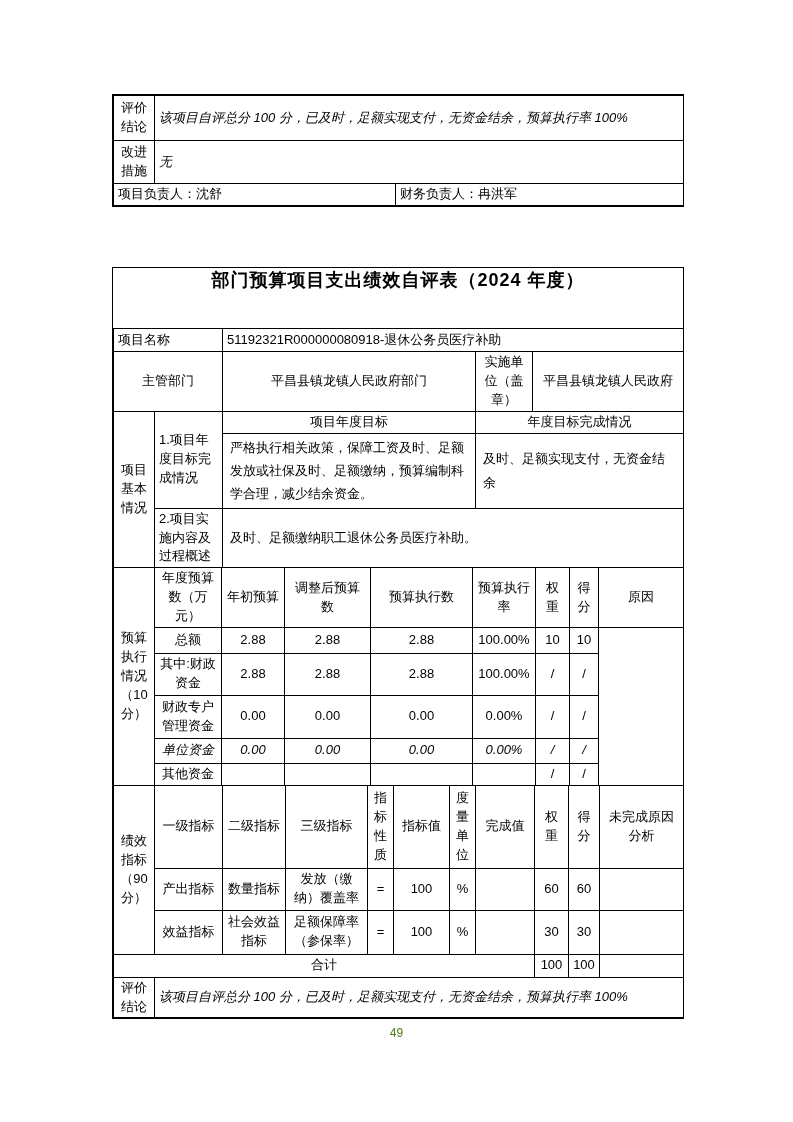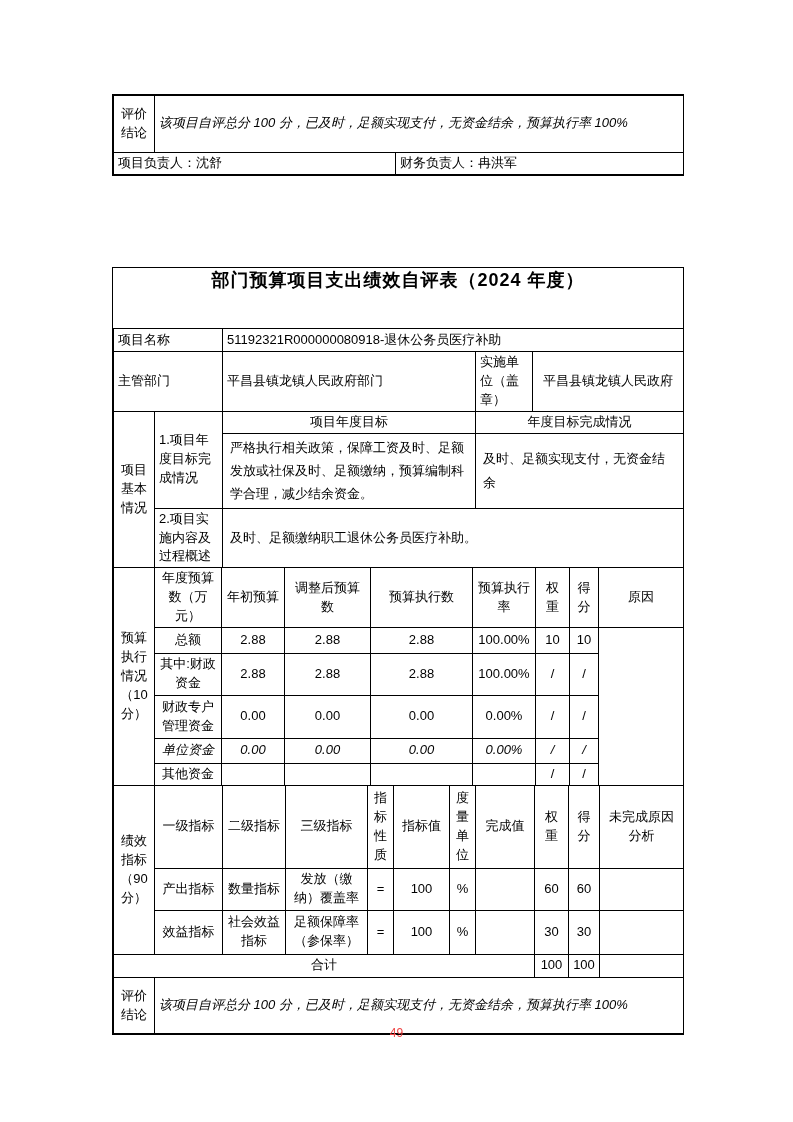--- a/index.html
+++ b/index.html
@@ -5,49 +5,54 @@
   html,body{margin:0;padding:0;background:#fff;}
   body{width:793px;height:1122px;font-family:"Liberation Sans","DejaVu Sans",sans-serif;color:#000;}
   .page{position:relative;width:793px;height:1122px;background:#fff;overflow:hidden;}
   .tbl-wrap{position:absolute;left:112px;width:570px;border:1.5px solid #000;box-sizing:content-box;}
   .tbl-wrap table{width:570px;border-collapse:collapse;table-layout:fixed;}
   .tbl-wrap table + table{margin-top:-1px;}
   td{border:1px solid #000;font-size:13px;line-height:1.45;padding:1px 4px;box-sizing:border-box;
      overflow:hidden;word-break:break-all;vertical-align:middle;}
   .c{text-align:center;}
   .l{text-align:left;}
-  .vlabel{white-space:pre-line;text-align:center;padding:9px 2px;}
+  .vlabel{white-space:pre-line;text-align:center;padding:1px 2px;}
   .hand{font-style:italic;font-family:Liberation Sans, sans-serif;font-size:13px;}
   .title-row{border-bottom:0;height:60px;display:flex;align-items:flex-start;justify-content:center;}
   .title-row span{font-size:18px;font-weight:bold;letter-spacing:1px;}
   .para{line-height:1.8;padding:2px 7px;}
   
   .h20 td{height:20px;border-radius:9px;} .h22 td{height:22px;} .h23 td{height:23px;} .h25 td{height:25px;font-style:italic;}
   .h26 td{height:26px;} .h33 td{height:33px;} .h42 td{height:42px;} .h43 td{height:43px;}
-  .h44 td{height:44px;} .h45 td{height:45px;} .h48 td{height:48px;} .h56 td{height:56px;}
+  .h44 td{height:44px;} .h45 td{height:45px;} .h48 td{height:48px;} .h56 td{height:56px;text-align:center;}
   .h57 td{height:57px;} .h70 td{height:70px;} .h83 td{height:83px;}
   .pagenum{position:absolute;top:1026px;left:0;width:100%;text-align:center;
-           font-size:12px;color:#ef4444;}
+           font-size:12px;color:#4d7c0f;}
 </style>
 </head>
 <body>
 
 <div class="page">
 
   <div class="tbl-wrap" style="top:94px;">
     <table>
       <colgroup>
           <col style="width:41px">
           <col style="width:529px">
         </colgroup>
       <tbody>
           <tr class="h45">
         <td class="vlabel">评价
 结论</td>
         <td class="l hand">该项目自评总分 100 分，已及时，足额实现支付，无资金结余，预算执行率 100%</td>
+      </tr>
+      <tr class="h43">
+        <td class="vlabel">改进
+措施</td>
+        <td class="l hand">无</td>
       </tr>
     </tbody>
       </table>
     <table>
       <colgroup>
           <col style="width:282px">
           <col style="width:288px">
         </colgroup>
       <tbody>
           <tr class="h20">

